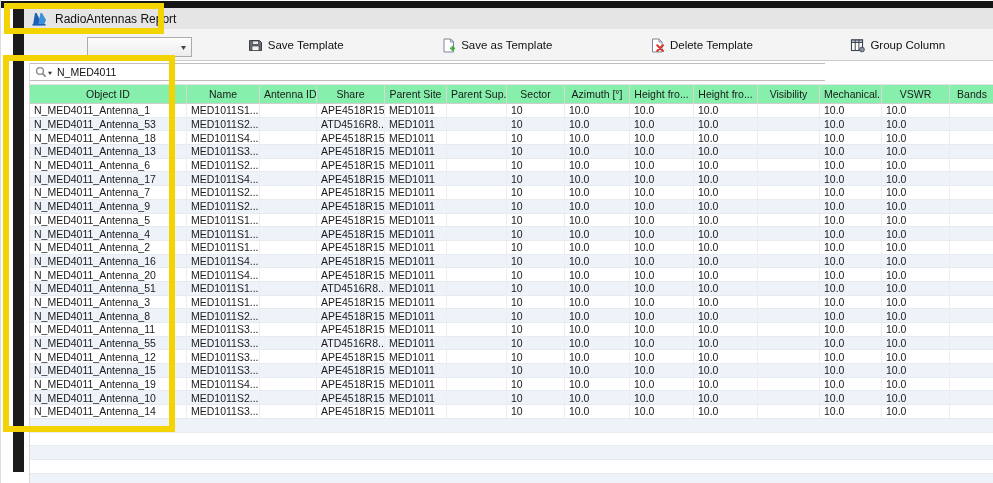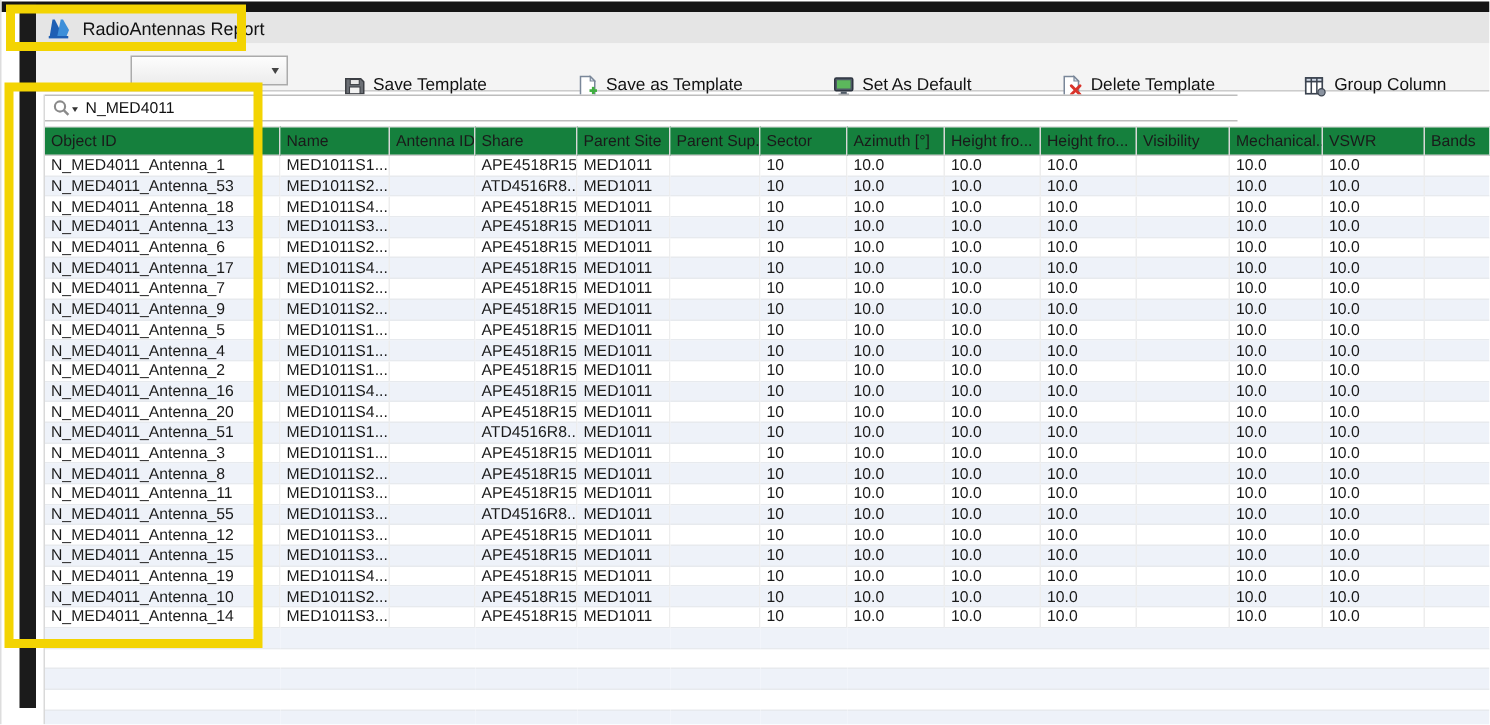--- a/index.html
+++ b/index.html
@@ -13,33 +13,33 @@
 
   
   .titlebar { position:absolute; left:23px; top:8px; width:970px; height:21px; background:#e5e5e5; display:flex; align-items:center; }
   .titlebar .app-ic { margin-left:8px; width:16px; height:14px; }
   .titlebar .ttl { margin-left:7px; font-size:12px; color:#111; }
 
   
   .toolbar { position:absolute; left:23px; top:29px; width:970px; height:32px; background:#f4f4f4; border-bottom:1px solid #cccccc; }
   .combobox { position:absolute; left:63px; top:8px; width:105px; height:20px; background:linear-gradient(#fdfdfd,#ececec); border:1px solid #ababab; display:flex; align-items:center; justify-content:flex-end; }
   .combobox .chev { font-size:10px; color:#444; margin-right:5px; transform:scaleY(.8); }
-  .tb-buttons { position:absolute; left:175px; top:12px; right:0; height:32px; display:flex; align-items:center; justify-content:space-around; }
+  .tb-buttons { position:absolute; left:175px; top:0; right:0; height:32px; display:flex; align-items:center; justify-content:space-around; }
   .tb-btn { display:flex; align-items:center; gap:5px; font-size:11.5px; color:#111; cursor:default; padding:3px 6px; }
   .tb-btn svg { width:15px; height:15px; }
 
   
   .grid-area { position:absolute; left:28px; top:63px; width:796px; bottom:0; border-left:1px solid #d9d9d9; }
   .filter-row { position:relative; height:18px; border-top:1px solid #bdbdbd; border-bottom:1px solid #bdbdbd; background:#ffffff; display:flex; align-items:center; }
   .filter-row svg { margin-left:5px; }
   .filter-row .fchev { font-size:8px; color:#333; margin-left:1px; transform:scaleY(.8); }
   .filter-row .q { margin-left:5px; font-size:10.5px; color:#111; }
 
   table { border-collapse:separate; border-spacing:0; table-layout:fixed; width:965px; margin-top:3px; font-size:10.5px; color:#1a1a1a; }
-  th { font-weight:normal; text-align:left; height:20px; padding:0 4px; border-right:1px solid #d8d8d8; border-top:1px solid #e3e3e3; border-bottom:1px solid #cfcfcf; background:#15803d; white-space:nowrap; overflow:hidden; }
+  th { font-weight:normal; text-align:center; height:20px; padding:0 4px; border-right:1px solid #d8d8d8; border-top:1px solid #e3e3e3; border-bottom:1px solid #cfcfcf; background:#86efac; white-space:nowrap; overflow:hidden; }
   td { height:13.7px; padding:0 4px; border-right:1px solid #ededed; border-bottom:1px solid #e7eaee; white-space:nowrap; overflow:hidden; line-height:12px; }
   tr.alt td { background:#eef2f9; }
   tr.plain td { background:#ffffff; }
 
   
   .c0{width:157px}.c1{width:73px}.c2{width:57px}.c3{width:68px}.c4{width:62px}.c5{width:60px}.c6{width:58px}
   .c7{width:65px}.c8{width:64px}.c9{width:64px}.c10{width:62px}.c11{width:62px}.c12{width:68px}.c13{width:45px}
 
   
   .hl { position:absolute; border:6px solid #f3d402; pointer-events:none; }
@@ -78,29 +78,20 @@
         <span>Save Template</span>
       </div>
       <div class="tb-btn">
         <svg viewBox="0 0 15 15">
           <path d="M3 1 h6.5 l3 3 v10 h-9.5 Z" fill="#ffffff" stroke="#7a8799" stroke-width="1"></path>
           <path d="M9.5 1 l3 3 h-3 Z" fill="#dbe4ee" stroke="#7a8799" stroke-width="0.8"></path>
           <rect x="9" y="9.5" width="5" height="1.8" fill="#3fae3f"></rect>
           <rect x="10.6" y="7.9" width="1.8" height="5" fill="#3fae3f"></rect>
         </svg>
         <span>Save as Template</span>
-      </div>
-      <div class="tb-btn">
-        <svg viewBox="0 0 15 15">
-          <rect x="1.5" y="2" width="12" height="8.5" rx="1" fill="#4f5a66" stroke="#2e3540" stroke-width="1"></rect>
-          <rect x="3" y="3.5" width="9" height="5.5" fill="#5cb85c"></rect>
-          <rect x="5.5" y="11" width="4" height="1.5" fill="#4f5a66"></rect>
-          <rect x="4" y="12.5" width="7" height="1.3" fill="#2e3540"></rect>
-        </svg>
-        <span>Set As Default</span>
       </div>
       <div class="tb-btn">
         <svg viewBox="0 0 15 15">
           <path d="M2.5 1 h6.5 l3 3 v10 h-9.5 Z" fill="#ffffff" stroke="#7a8799" stroke-width="1"></path>
           <path d="M9 1 l3 3 h-3 Z" fill="#dbe4ee" stroke="#7a8799" stroke-width="0.8"></path>
           <path d="M7.2 7.2 L13 13 M13 7.2 L7.2 13" stroke="#d9342b" stroke-width="2" stroke-linecap="round"></path>
         </svg>
         <span>Delete Template</span>
       </div>
       <div class="tb-btn">

